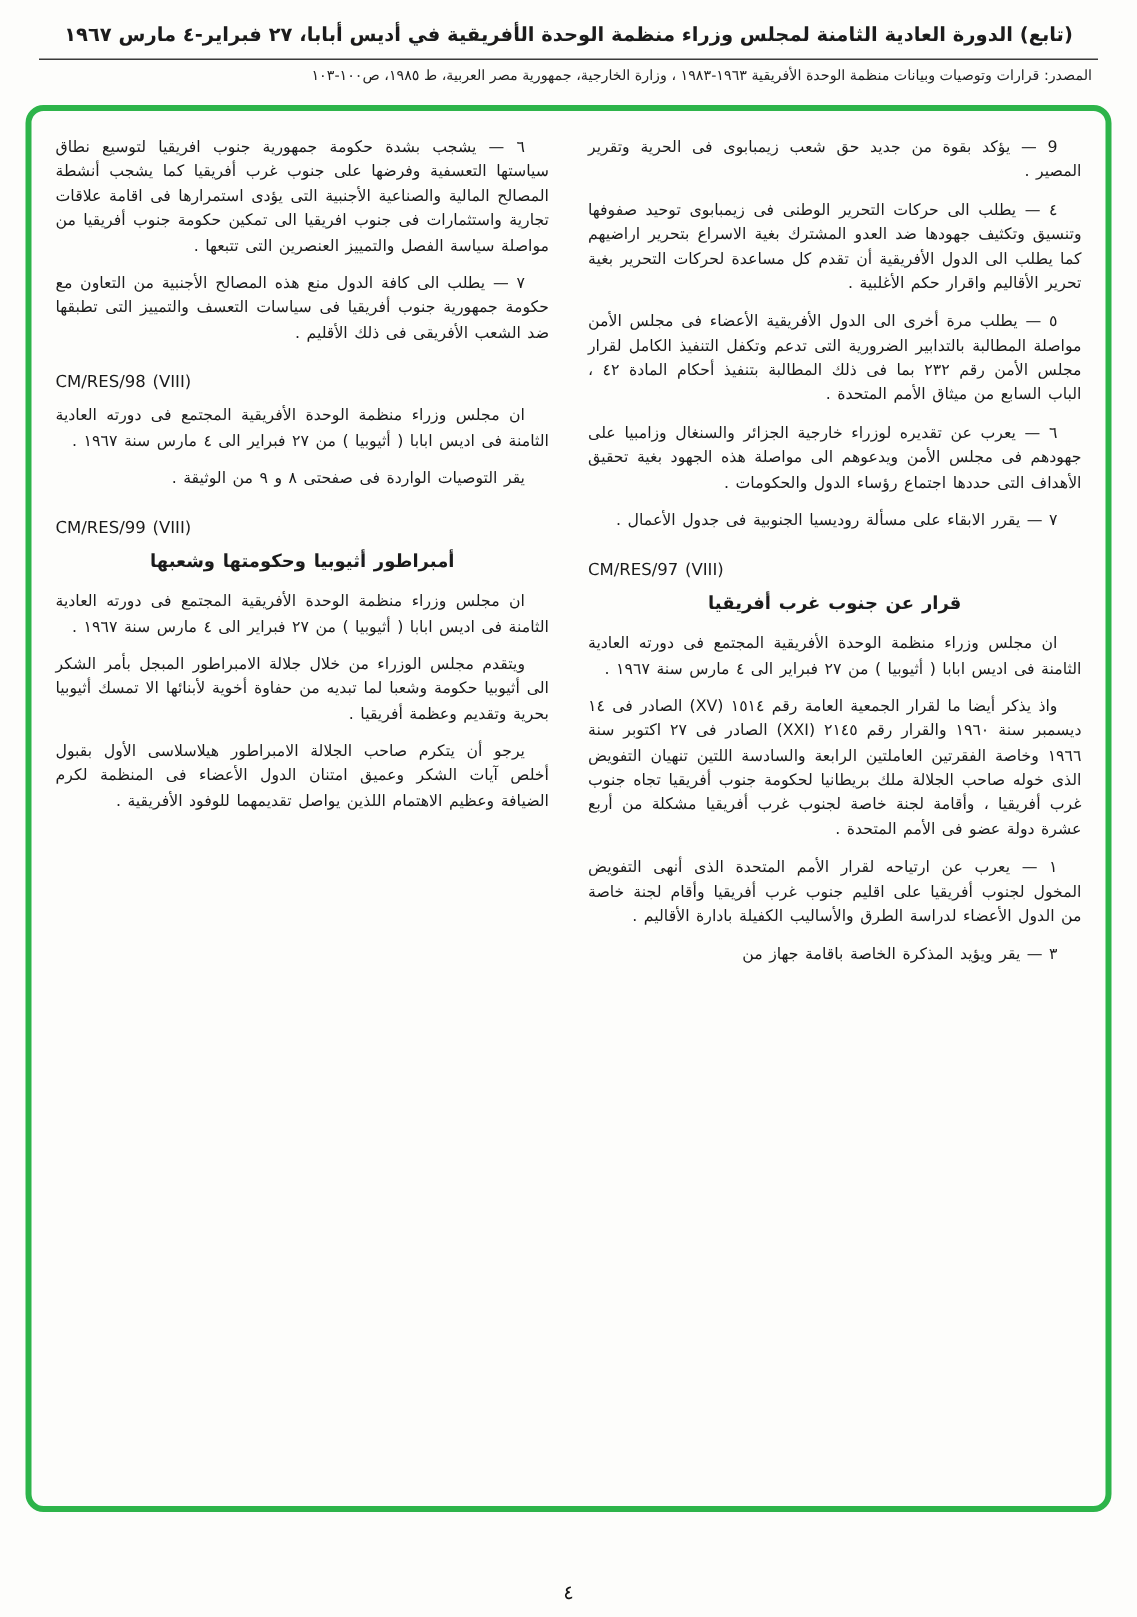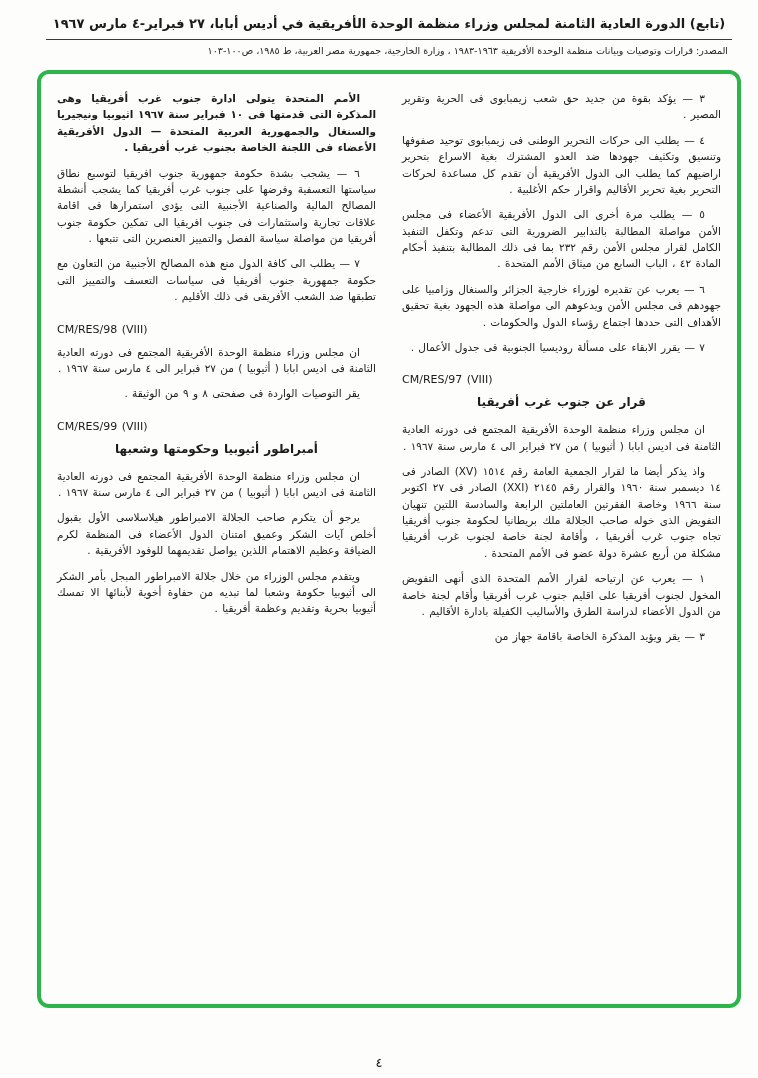--- a/index.html
+++ b/index.html
@@ -1,19 +1,19 @@
 <!DOCTYPE html>
 <html lang="ar" dir="rtl"><head>
 <meta charset="utf-8">
 <style>
   html,body{margin:0;padding:0;background:#e9e7e2;}
   .sheet{
     width:758px;height:1078px;background:#fdfdfb;position:relative;
     font-family:"DejaVu Sans",sans-serif;color:#1b1b1b;direction:rtl;
-    overflow:hidden;box-sizing:border-box;padding-left:20px;
+    overflow:hidden;box-sizing:border-box;
   }
   .hdr{padding-top:16px;}
   .hdr-title{text-align:center;font-size:13px;font-weight:bold;letter-spacing:0.2px;padding:0 30px;}
   .hdr-rule{border:none;border-top:1.5px solid #3a3a3a;margin:8px 26px 5px;}
   .hdr-source{font-size:9.5px;text-align:right;padding:0 30px;color:#222;}
   .frame{
     margin:14px 17px 0;border:4px solid #2db44a;border-radius:12px;
     padding:16px 16px 8px;display:flex;gap:26px;height:938px;
     box-sizing:border-box;overflow:hidden;background:#fdfdfb;
   }
@@ -32,42 +32,41 @@
 <div class="sheet" style="color: rgb(27, 27, 27);">
 
   <header class="hdr">
     <div class="hdr-title">(تابع) الدورة العادية الثامنة لمجلس وزراء منظمة الوحدة الأفريقية في أديس أبابا، ٢٧ فبراير-٤ مارس ١٩٦٧</div>
     <hr class="hdr-rule">
     <div class="hdr-source">المصدر: قرارات وتوصيات وبيانات منظمة الوحدة الأفريقية ١٩٦٣-١٩٨٣ ، وزارة الخارجية، جمهورية مصر العربية، ط ١٩٨٥، ص١٠٠-١٠٣</div>
   </header>
 
   <div class="frame" id="content-frame" style="border-color: rgb(45, 180, 74);">
     <div class="col" id="col-right">
-        <div class="blk blk-p">٣ — يؤكد بقوة من جديد حق شعب زيمبابوى فى الحرية وتقرير المصير .</div>
+        <div class="blk blk-p">9 — يؤكد بقوة من جديد حق شعب زيمبابوى فى الحرية وتقرير المصير .</div>
         <div class="blk blk-p">٤ — يطلب الى حركات التحرير الوطنى فى زيمبابوى توحيد صفوفها وتنسيق وتكثيف جهودها ضد العدو المشترك بغية الاسراع بتحرير اراضيهم كما يطلب الى الدول الأفريقية أن تقدم كل مساعدة لحركات التحرير بغية تحرير الأقاليم واقرار حكم الأغلبية .</div>
         <div class="blk blk-p">٥ — يطلب مرة أخرى الى الدول الأفريقية الأعضاء فى مجلس الأمن مواصلة المطالبة بالتدابير الضرورية التى تدعم وتكفل التنفيذ الكامل لقرار مجلس الأمن رقم ٢٣٢ بما فى ذلك المطالبة بتنفيذ أحكام المادة ٤٢ ، الباب السابع من ميثاق الأمم المتحدة .</div>
         <div class="blk blk-p">٦ — يعرب عن تقديره لوزراء خارجية الجزائر والسنغال وزامبيا على جهودهم فى مجلس الأمن ويدعوهم الى مواصلة هذه الجهود بغية تحقيق الأهداف التى حددها اجتماع رؤساء الدول والحكومات .</div>
         <div class="blk blk-p">٧ — يقرر الابقاء على مسألة روديسيا الجنوبية فى جدول الأعمال .</div>
         <div class="blk blk-ref">CM/RES/97 (VIII)</div>
         <div class="blk blk-title last">قرار عن جنوب غرب أفريقيا</div>
         <div class="blk blk-p">ان مجلس وزراء منظمة الوحدة الأفريقية المجتمع فى دورته العادية الثامنة فى اديس ابابا ( أثيوبيا ) من ٢٧ فبراير الى ٤ مارس سنة ١٩٦٧ .</div>
         <div class="blk blk-p">واذ يذكر أيضا ما لقرار الجمعية العامة رقم ١٥١٤ (XV) الصادر فى ١٤ ديسمبر سنة ١٩٦٠ والقرار رقم ٢١٤٥ (XXI) الصادر فى ٢٧ اكتوبر سنة ١٩٦٦ وخاصة الفقرتين العاملتين الرابعة والسادسة اللتين تنهيان التفويض الذى خوله صاحب الجلالة ملك بريطانيا لحكومة جنوب أفريقيا تجاه جنوب غرب أفريقيا ، وأقامة لجنة خاصة لجنوب غرب أفريقيا مشكلة من أربع عشرة دولة عضو فى الأمم المتحدة .</div>
         <div class="blk blk-p">١ — يعرب عن ارتياحه لقرار الأمم المتحدة الذى أنهى التفويض المخول لجنوب أفريقيا على اقليم جنوب غرب أفريقيا وأقام لجنة خاصة من الدول الأعضاء لدراسة الطرق والأساليب الكفيلة بادارة الأقاليم .</div>
         <div class="blk blk-p">٣ — يقر ويؤيد المذكرة الخاصة باقامة جهاز من</div>
       </div>
     <div class="col" id="col-left">
-        <div class="blk blk-p blk-bold">الأمم المتحدة يتولى ادارة جنوب غرب أفريقيا وهى المذكرة التى قدمتها فى ١٠ فبراير سنة ١٩٦٧ اثيوبيا ونيجيريا والسنغال والجمهورية العربية المتحدة — الدول الأفريقية الأعضاء فى اللجنة الخاصة بجنوب غرب أفريقيا .</div>
         <div class="blk blk-p">٦ — يشجب بشدة حكومة جمهورية جنوب افريقيا لتوسيع نطاق سياستها التعسفية وفرضها على جنوب غرب أفريقيا كما يشجب أنشطة المصالح المالية والصناعية الأجنبية التى يؤدى استمرارها فى اقامة علاقات تجارية واستثمارات فى جنوب افريقيا الى تمكين حكومة جنوب أفريقيا من مواصلة سياسة الفصل والتمييز العنصرين التى تتبعها .</div>
         <div class="blk blk-p">٧ — يطلب الى كافة الدول منع هذه المصالح الأجنبية من التعاون مع حكومة جمهورية جنوب أفريقيا فى سياسات التعسف والتمييز التى تطبقها ضد الشعب الأفريقى فى ذلك الأقليم .</div>
         <div class="blk blk-ref">CM/RES/98 (VIII)</div>
         <div class="blk blk-p">ان مجلس وزراء منظمة الوحدة الأفريقية المجتمع فى دورته العادية الثامنة فى اديس ابابا ( أثيوبيا ) من ٢٧ فبراير الى ٤ مارس سنة ١٩٦٧ .</div>
         <div class="blk blk-p">يقر التوصيات الواردة فى صفحتى ٨ و ٩ من الوثيقة .</div>
         <div class="blk blk-ref">CM/RES/99 (VIII)</div>
         <div class="blk blk-title last">أمبراطور أثيوبيا وحكومتها وشعبها</div>
         <div class="blk blk-p">ان مجلس وزراء منظمة الوحدة الأفريقية المجتمع فى دورته العادية الثامنة فى اديس ابابا ( أثيوبيا ) من ٢٧ فبراير الى ٤ مارس سنة ١٩٦٧ .</div>
+        <div class="blk blk-p">ويتقدم مجلس الوزراء من خلال جلالة الامبراطور المبجل بأمر الشكر الى أثيوبيا حكومة وشعبا لما تبديه من حفاوة أخوية لأبنائها الا تمسك أثيوبيا بحرية وتقديم وعظمة أفريقيا .</div>
         <div class="blk blk-p">يرجو أن يتكرم صاحب الجلالة الامبراطور هيلاسلاسى الأول بقبول أخلص آيات الشكر وعميق امتنان الدول الأعضاء فى المنظمة لكرم الضيافة وعظيم الاهتمام اللذين يواصل تقديمهما للوفود الأفريقية .</div>
-        <div class="blk blk-p">ويتقدم مجلس الوزراء من خلال جلالة الامبراطور المبجل بأمر الشكر الى أثيوبيا حكومة وشعبا لما تبديه من حفاوة أخوية لأبنائها الا تمسك أثيوبيا بحرية وتقديم وعظمة أفريقيا .</div>
       </div>
   </div>
 
   <div class="pagenum">٤</div>
 
 </div>
 
 </body></html>

